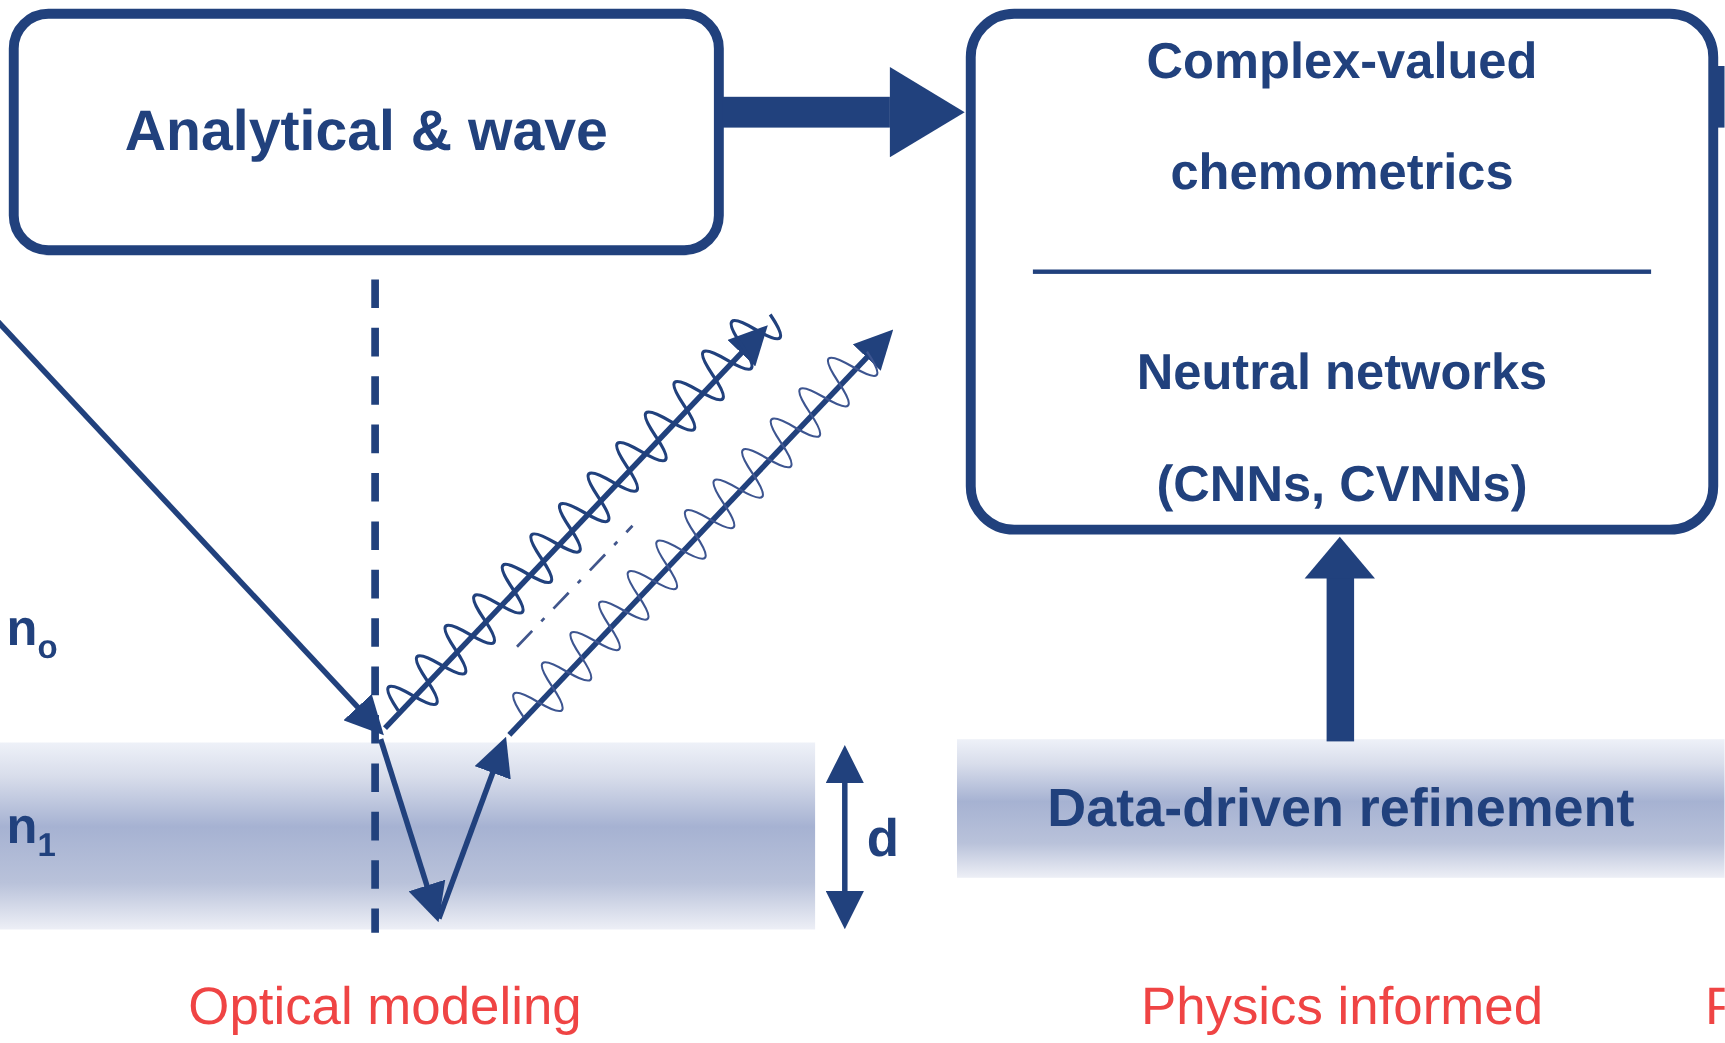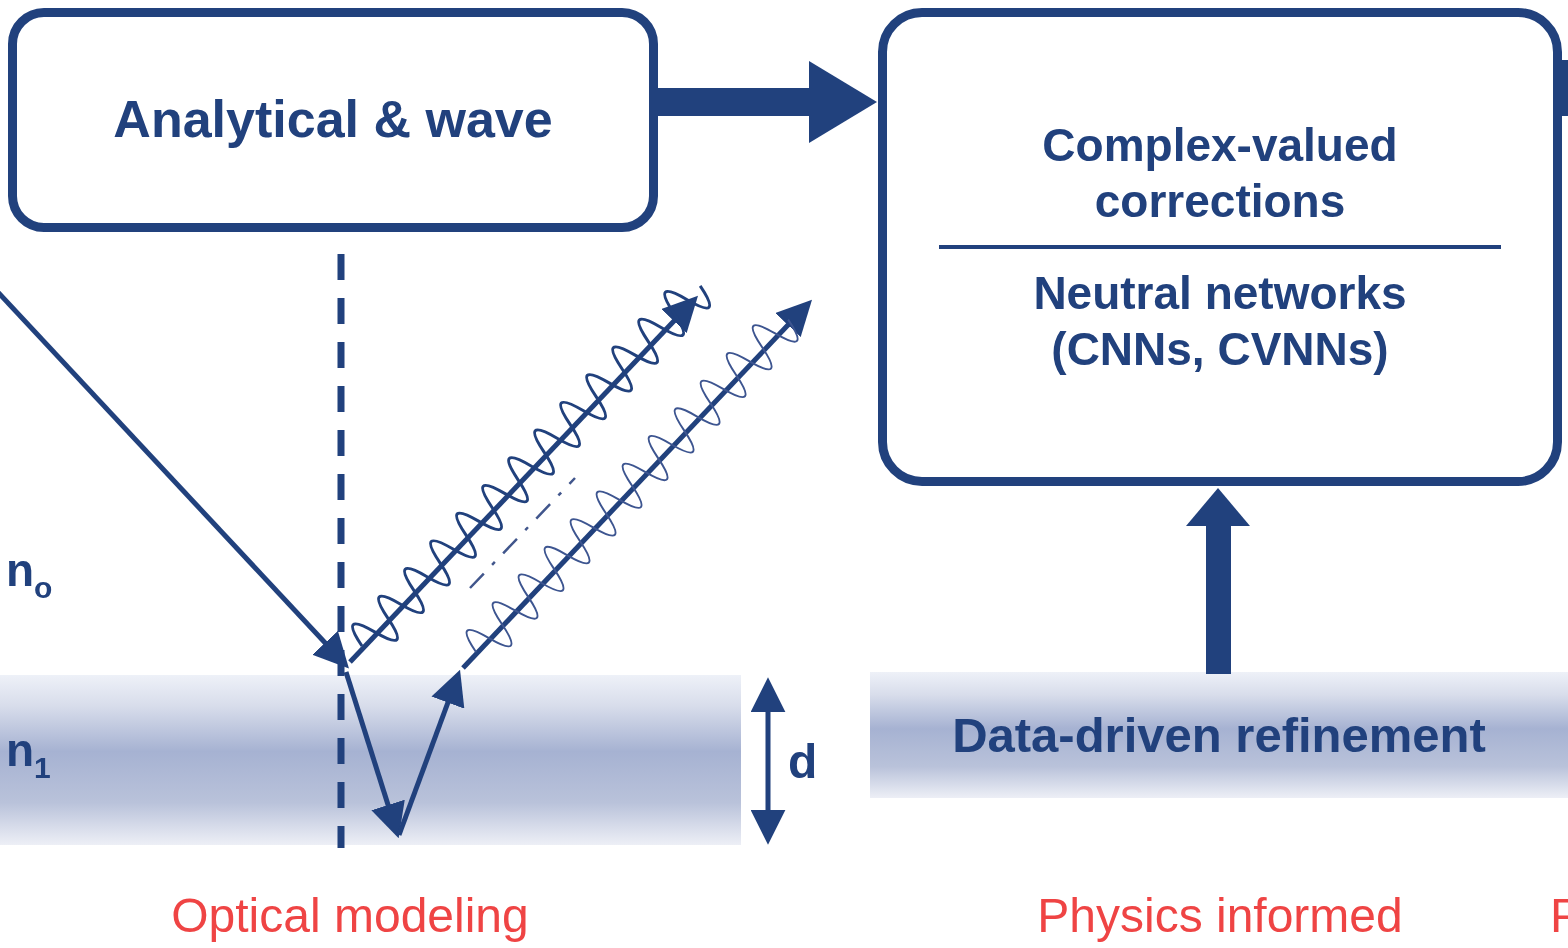--- a/index.html
+++ b/index.html
@@ -9,21 +9,21 @@
   }
   .box{
     position:absolute;box-sizing:border-box;background:#ffffff;
     border:9px solid #21417d;display:flex;flex-direction:column;
     align-items:center;justify-content:center;text-align:center;
     color:#21417d;font-weight:700;
   }
   .box1{left:8px;top:8px;width:650px;height:224px;border-radius:36px;
     font-size:52px;line-height:1.22;}
   .box2{left:878px;top:8px;width:684px;height:478px;border-radius:44px;
-    font-size:46px;line-height:1.22;padding:10px 14px;}
+    font-size:46px;line-height:1.22;padding:10px 14px;justify-content:space-between;}
   .divider{width:88%;border-top:4px solid #21417d;margin:16px 0;}
   .svg-abs{position:absolute;}
   .band-right{
     position:absolute;left:870px;top:672px;width:698px;height:126px;
     background:linear-gradient(180deg,#eef1f8 0%,#d8ddeb 18%,#a6b2d2 45%,#b9c2da 75%,#edeff6 100%);
     display:flex;align-items:center;justify-content:center;
     color:#21417d;font-weight:700;font-size:49px;
   }
   .caption{
     position:absolute;top:888px;color:#ef4444;font-size:48px;font-weight:500;
@@ -44,21 +44,21 @@
     <div>Analytical &amp; wave</div>
   </div>
 
   <svg class="svg-abs" style="left:655px;top:55px" width="225" height="95" viewBox="0 0 225 95">
     <rect x="2" y="33" width="152" height="28" fill="#21417d"></rect>
     <polygon points="154,6 154,88 222,47" fill="#21417d"></polygon>
   </svg>
 
   <div class="box box2">
     <div>Complex-valued</div>
-    <div>corrections</div>
+    <div>chemometrics</div>
     <div class="divider"></div>
     <div>Neutral networks</div>
     <div>(CNNs, CVNNs)</div>
   </div>
 
   <div class="edge-arrow-stub"></div>
 
   <svg class="svg-abs" style="left:0;top:238px" width="840" height="710" viewBox="0 0 840 710">
     <defs>
       <linearGradient id="bandGrad" x1="0" y1="0" x2="0" y2="1">

